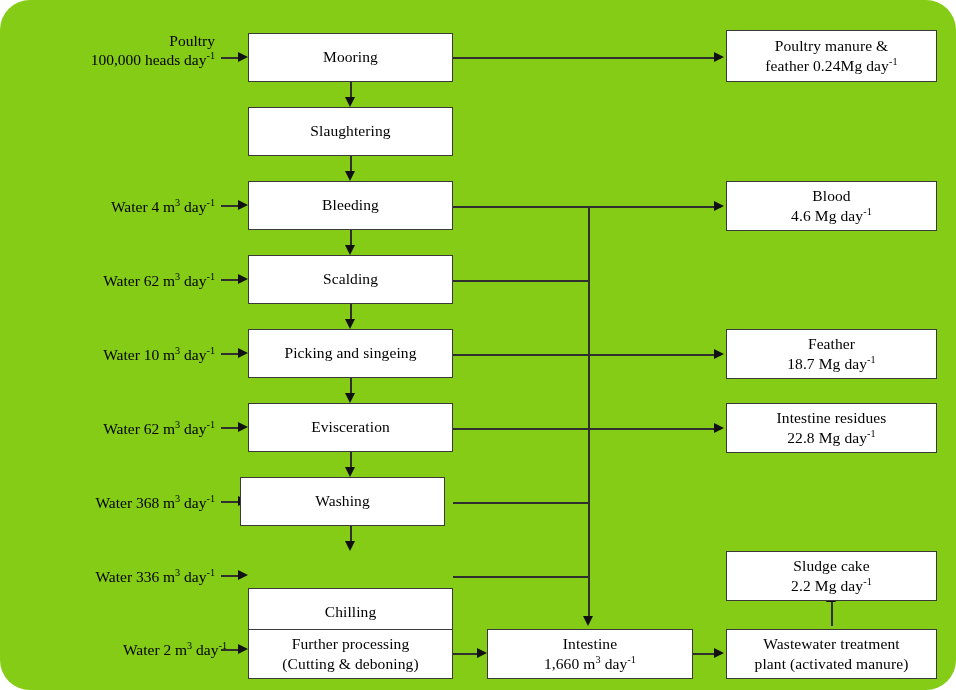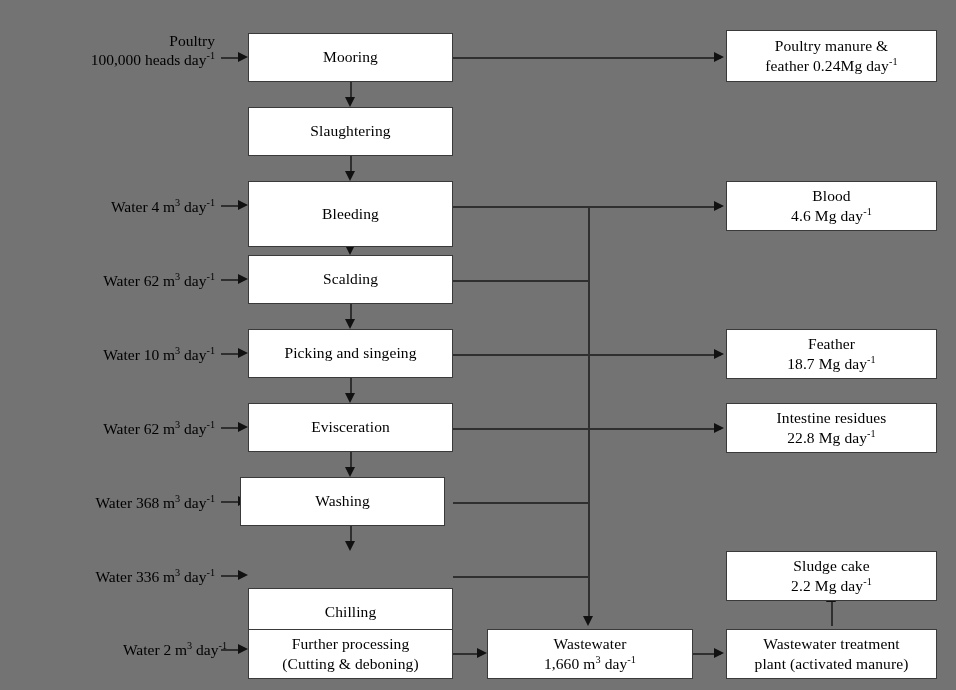--- a/index.html
+++ b/index.html
@@ -8,22 +8,23 @@
     background: #ffffff;
   }
   body {
     font-family: "Liberation Serif", "DejaVu Serif", serif;
     color: #000000;
   }
   #canvas {
     position: relative;
     width: 956px;
     height: 690px;
-    background: #737373;
+    background: #84cc16;
     overflow: hidden;
+    border-radius: 30px;
   }
 
   
   .box {
     position: absolute;
     box-sizing: border-box;
     border: 1.4px solid #3a3a3a;
     background: #ffffff;
     display: flex;
     align-items: center;
@@ -220,21 +221,21 @@
       <span>Mooring</span>
     </div>
   </div>
 
   <div class="box" style="left:248px; top:107px; width:205px; height:49px;">
     <div class="lines">
       <span>Slaughtering</span>
     </div>
   </div>
 
-  <div class="box" style="left:248px; top:181px; width:205px; height:66px;">
+  <div class="box" style="left:248px; top:181px; width:205px; height:49px;">
     <div class="lines">
       <span>Bleeding</span>
     </div>
   </div>
 
   <div class="box" style="left:248px; top:255px; width:205px; height:49px;">
     <div class="lines">
       <span>Scalding</span>
     </div>
   </div>
@@ -300,21 +301,21 @@
 
   <div class="box" style="left:726px; top:551px; width:211px; height:50px;">
     <div class="lines">
       <span>Sludge cake</span>
       <span class="l2"><span>2.2 Mg day</span><sup>-1</sup></span>
     </div>
   </div>
 
   <div class="box" style="left:487px; top:629px; width:206px; height:50px;">
     <div class="lines">
-      <span>Wastewater</span>
+      <span>Intestine</span>
       <span class="l2"><span>1,660 m</span><sup class="sub3">3</sup><span> day</span><sup>-1</sup></span>
     </div>
   </div>
 
   <div class="box" style="left:726px; top:629px; width:211px; height:50px;">
     <div class="lines">
       <span>Wastewater treatment</span>
       <span class="l2">plant (activated manure)</span>
     </div>
   </div>

